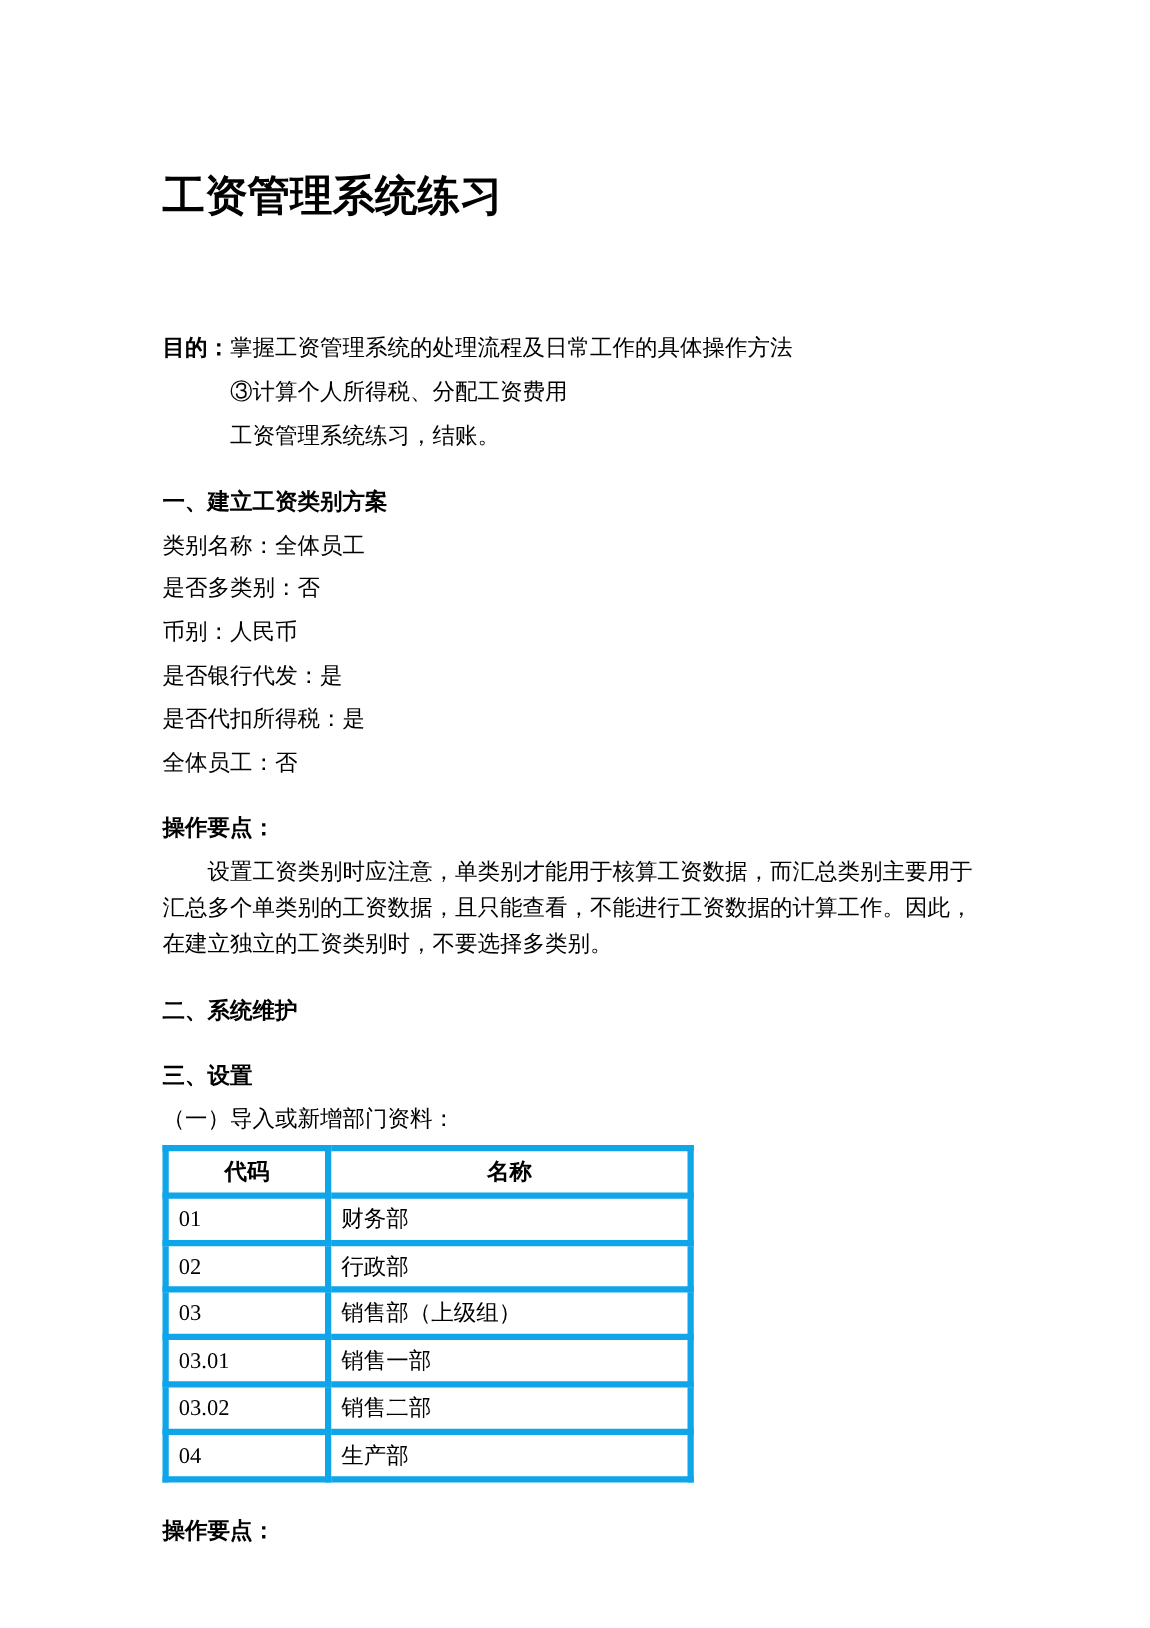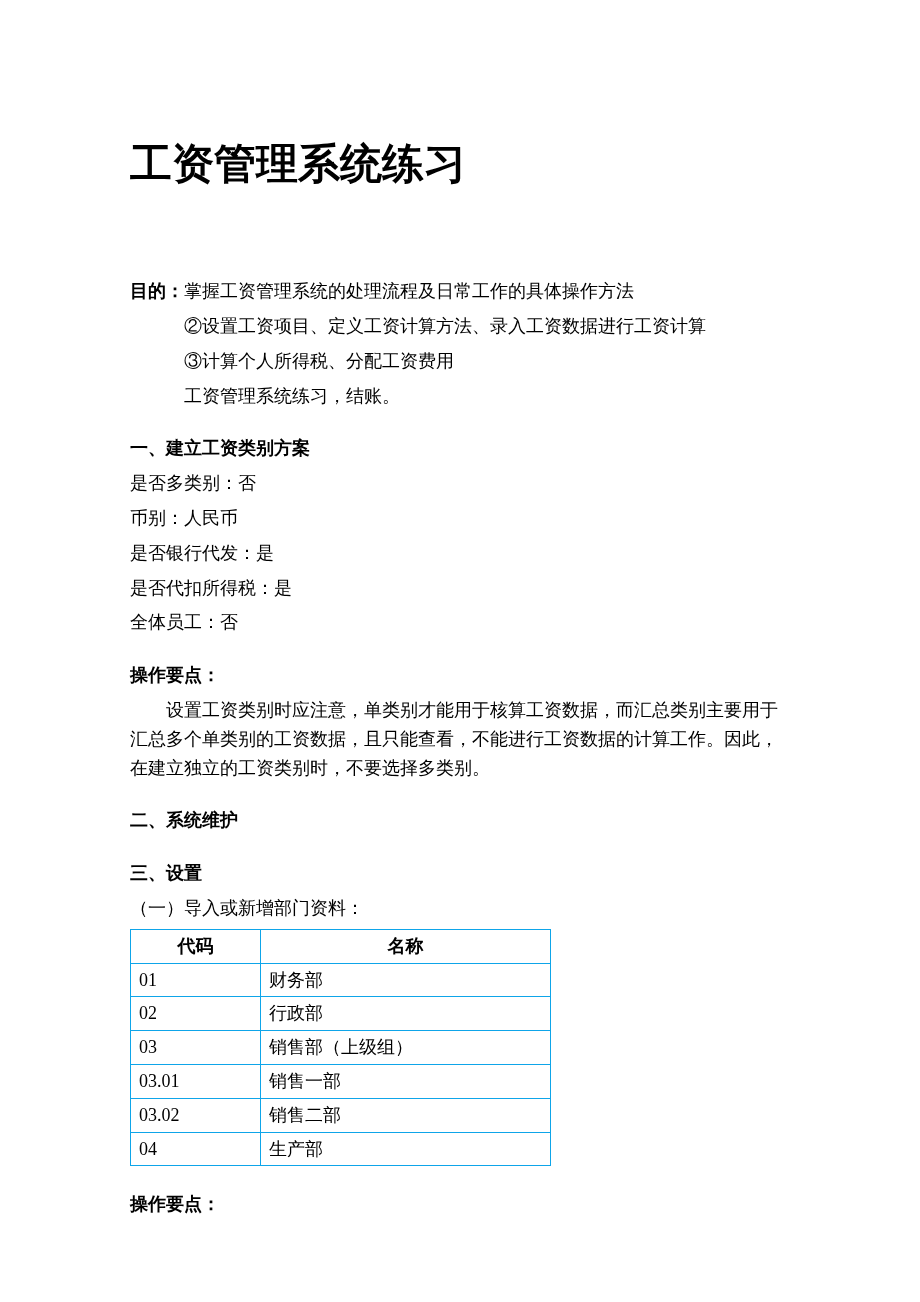--- a/index.html
+++ b/index.html
@@ -12,21 +12,21 @@
       line-height: 1.6;
     }
     .page {
       width: 920px;
       min-height: 1302px;
       padding: 130px 130px 60px 130px;
       box-sizing: border-box;
     }
     h1 {
       font-family: "SimHei", "黑体", sans-serif;
-      font-size: 42px;
+      font-size: 34px;
       font-weight: bold;
       margin: 0 0 80px 0;
     }
     .para {
       margin: 6px 0;
     }
     .indent-block {
       margin-left: 54px;
     }
     .bold {
@@ -37,21 +37,21 @@
     }
     .indent-first {
       text-indent: 2em;
     }
     table {
       border-collapse: collapse;
       margin-top: 4px;
       font-size: 18px;
     }
     th, td {
-      border: 1px solid #0ea5e9;
+      border: 5px solid #0ea5e9;
       padding: 2px 8px;
       text-align: left;
       height: 24px;
     }
     th {
       font-weight: bold;
       text-align: center;
     }
     col.col-code { width: 130px; }
     col.col-name { width: 290px; }
@@ -62,26 +62,26 @@
 </head>
 <body>
 
 <div class="page">
   <h1>工资管理系统练习</h1>
 
   <div class="para">
     <span class="bold">目的：</span><span>掌握工资管理系统的处理流程及日常工作的具体操作方法</span>
   </div>
 
-  <div class="para indent-block">②设置工资项目、定义工资计算方法、录入工资数据进行工资计算</div>
   <div class="para indent-block">③计算个人所得税、分配工资费用</div>
   <div class="para indent-block">工资管理系统练习，结账。</div>
 
 
   <div class="para bold section-gap">一、建立工资类别方案</div>
+  <div class="para">类别名称：全体员工</div>
   <div class="para">是否多类别：否</div>
   <div class="para">币别：人民币</div>
   <div class="para">是否银行代发：是</div>
   <div class="para">是否代扣所得税：是</div>
   <div class="para">全体员工：否</div>
 
   <div class="para bold section-gap">操作要点：</div>
   <div class="para indent-first">设置工资类别时应注意，单类别才能用于核算工资数据，而汇总类别主要用于汇总多个单类别的工资数据，且只能查看，不能进行工资数据的计算工作。因此，在建立独立的工资类别时，不要选择多类别。</div>
 
   <div class="para bold section-gap">二、系统维护</div>

